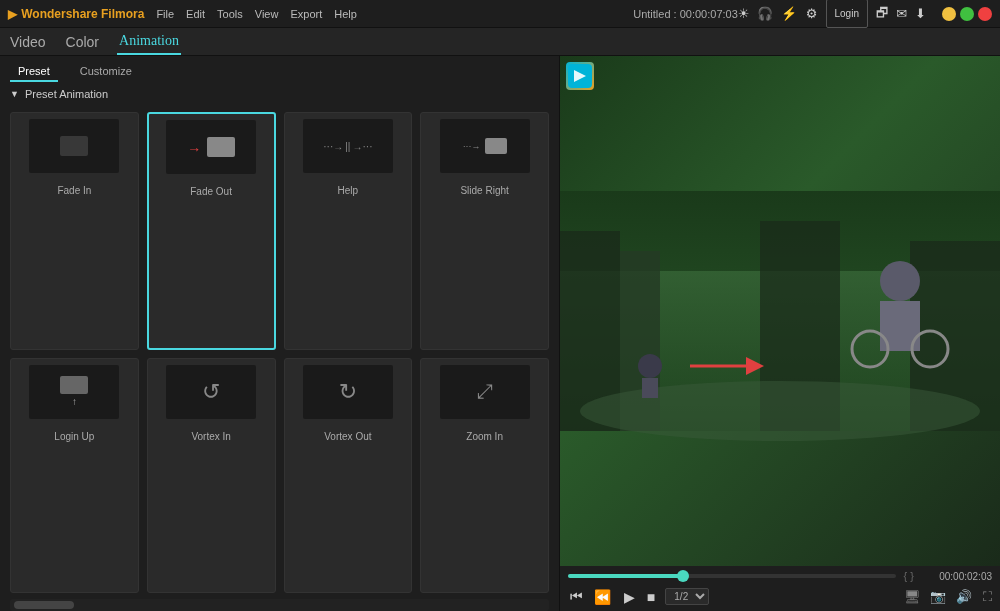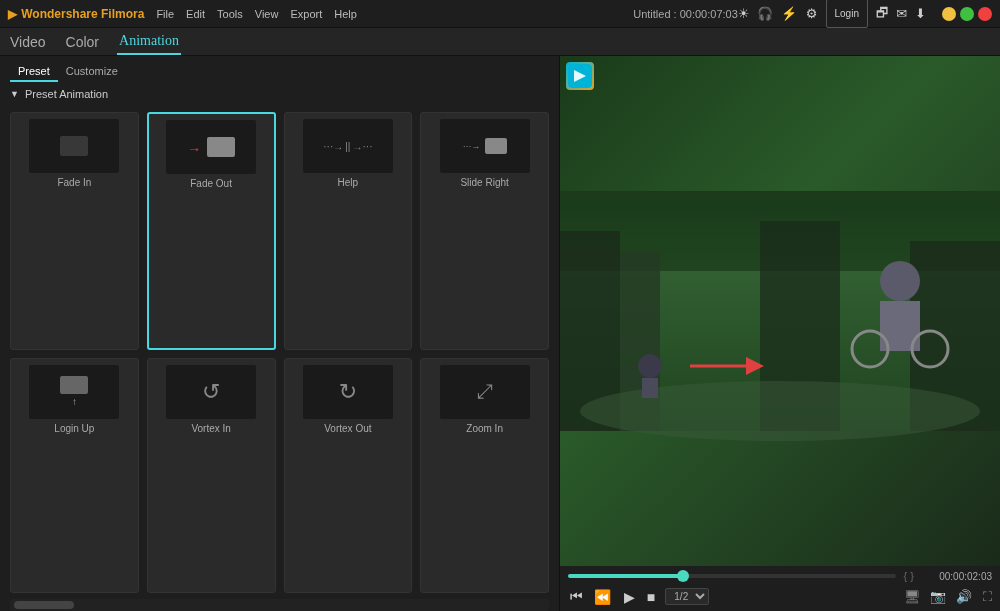--- a/index.html
+++ b/index.html
@@ -26,33 +26,33 @@
     .tabbar-item { color: #aaa; font-size: 14px; cursor: pointer; padding: 4px 2px; }
     .tabbar-item.active { color: #4ad8e0; border-bottom: 2px solid #4ad8e0; font-family: Liberation Serif, serif; }
 
     
     .main-layout { display: flex; height: calc(611px - 28px - 28px); }
 
     
     .left-panel { width: 560px; background: #1e1e1e; border-right: 1px solid #111; display: flex; flex-direction: column; }
 
     
-    .preset-tabs { display: flex; gap: 0; padding: 6px 10px 0; }
+    .preset-tabs { display: flex; gap: 14px; padding: 6px 10px 0; }
     .preset-tab { font-size: 11px; color: #aaa; cursor: pointer; padding: 3px 8px; border-bottom: 2px solid transparent; }
     .preset-tab.active { color: #fff; border-bottom: 2px solid #4ad8e0; }
 
     
     .section-header { display: flex; align-items: center; gap: 6px; padding: 6px 10px; font-size: 11px; color: #ccc; }
     .section-header .arrow { font-size: 9px; }
 
     
     .anim-grid { display: grid; grid-template-columns: repeat(4, 1fr); gap: 8px; padding: 6px 10px; flex: 1; }
     .anim-item { background: #2a2a2a; border: 1px solid #333; border-radius: 3px; padding: 6px; display: flex; flex-direction: column; align-items: center; cursor: pointer; position: relative; }
     .anim-item.selected { border: 2px solid #4ad8e0; }
-    .anim-label { font-size: 10px; color: #aaa; margin-top: 4px; text-align: center; }
+    .anim-label { font-size: 10px; color: #aaa; margin-top: 12px; text-align: center; }
     .anim-preview { width: 90px; height: 54px; background: #1a1a1a; border-radius: 2px; display: flex; align-items: center; justify-content: center; position: relative; overflow: hidden; }
 
     
     .fade-in-preview { position: relative; width: 100%; height: 100%; display: flex; align-items: center; justify-content: center; }
     .fade-box-small { width: 28px; height: 20px; background: #555; opacity: 0.5; border-radius: 2px; }
 
     
     .fade-out-preview { position: relative; width: 100%; height: 100%; display: flex; align-items: center; justify-content: center; gap: 6px; }
     .fade-box { width: 28px; height: 20px; background: #888; border-radius: 2px; }
     .fade-arrow { color: #e04040; font-size: 14px; }

